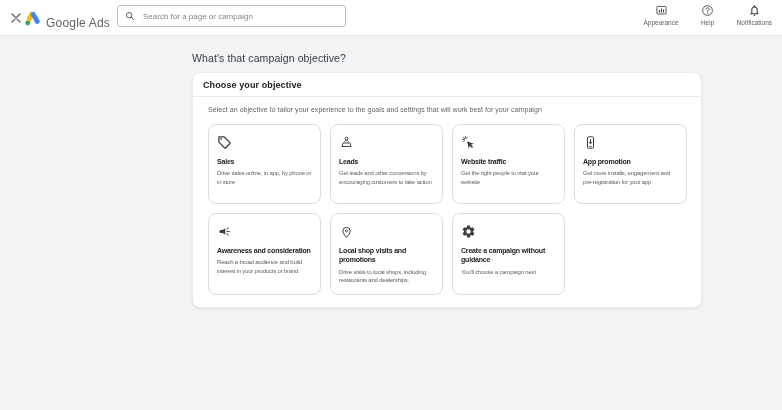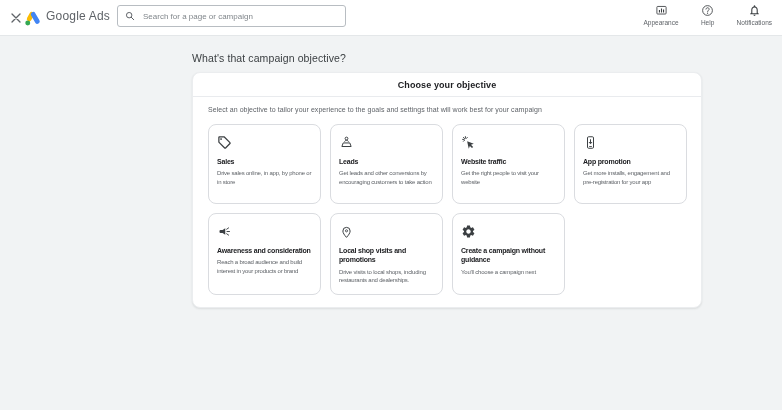--- a/index.html
+++ b/index.html
@@ -3,34 +3,34 @@
 <meta charset="utf-8">
 <style>
   * { margin:0; padding:0; box-sizing:border-box; }
   html,body { width:782px; height:410px; overflow:hidden; }
   body { font-family:"Liberation Sans", sans-serif; background:#f1f3f4; color:#202124; }
 
   
   .topbar { position:relative; height:36px; background:#fff; border-bottom:1px solid #e4e7e9; }
   .close-btn { position:absolute; left:8px; top:10px; width:16px; height:16px; display:flex; align-items:center; justify-content:center; cursor:pointer; }
   .logo { position:absolute; left:24px; top:9px; }
-  .brand { position:absolute; left:46px; top:9px; font-size:12px; color:#5f6368; letter-spacing:.2px; }
+  .brand { position:absolute; left:46px; top:16px; font-size:12px; color:#5f6368; letter-spacing:.2px; }
   .searchbox { position:absolute; left:117px; top:5px; width:229px; height:22px; border:1px solid #b8bdc2; border-radius:3px; background:#fff; display:flex; align-items:center; padding:0 7px; gap:8px; }
   .searchbox input { border:none; outline:none; flex:1; font-size:8px; color:#3c4043; font-family:"Liberation Sans",sans-serif; background:transparent; }
   .searchbox input::placeholder { color:#80868b; }
   .topbar-actions { position:absolute; right:10px; top:4px; display:flex; gap:14px; }
   .action-item { display:flex; flex-direction:column; align-items:center; gap:2px; cursor:pointer; min-width:30px; }
   .action-item .lbl { font-size:6.5px; color:#5f6368; white-space:nowrap; }
 
   
   .main { padding:16px 0 0 192px; }
   .page-heading { font-size:10.5px; color:#3c4043; letter-spacing:.1px; }
 
   .panel { width:510px; margin-top:8px; background:#fff; border:1px solid #ebedef; border-radius:8px; box-shadow:0 1px 2px rgba(60,64,67,.12); }
-  .panel-header { padding:7px 17px 6px; font-size:9px; font-weight:600; color:#202124; border-bottom:1px solid #e9ebee; letter-spacing:.1px;text-align:center; }
+  .panel-header { padding:7px 10px 6px; font-size:9px; font-weight:600; color:#202124; border-bottom:1px solid #e9ebee; letter-spacing:.1px; }
   .panel-body { padding:9px 15px 12px; }
   .panel-subtitle { font-size:7px; color:#5f6368; letter-spacing:.05px; }
 
   .obj-grid { margin-top:11px; display:grid; grid-template-columns:repeat(4,113px); gap:9px; }
   .obj-card { min-height:80px; background:#fff; border:1px solid #dadce0; border-radius:8px; padding:9px 8px; cursor:pointer; }
   .obj-icon { height:16px; display:flex; align-items:center; }
   .obj-title { margin-top:7px; font-size:7px; font-weight:700; color:#202124; letter-spacing:-.2px; line-height:1.35; }
   .obj-desc { margin-top:3px; font-size:6px; color:#5f6368; letter-spacing:-.2px; line-height:1.4; }
 
   .footer-actions { width:702px; margin-top:10px; display:flex; justify-content:flex-end; align-items:center; gap:10px; }

